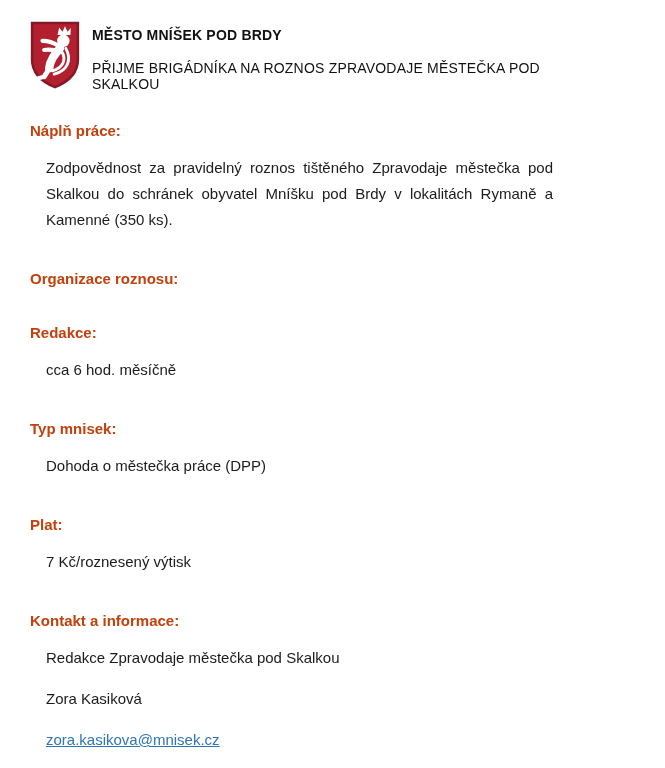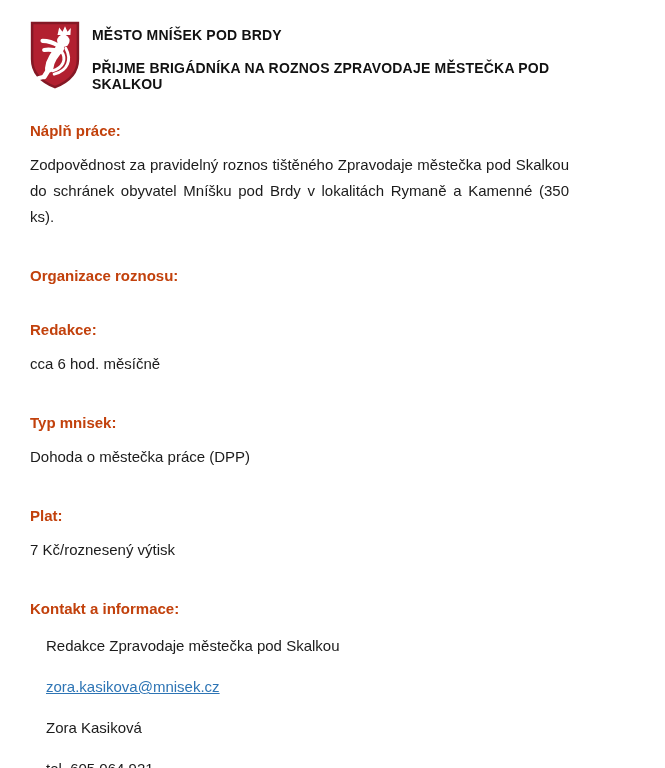--- a/index.html
+++ b/index.html
@@ -34,38 +34,38 @@
   }
   .org-name {
     font-size: 14px;
     font-weight: bold;
     letter-spacing: 0.2px;
     margin: 0 0 17px 0;
     color: #111111;
   }
   .headline {
     font-size: 14px;
-    font-weight: bold;
+    font-weight: normal;
     letter-spacing: 0.2px;
     margin: 0;
     color: #111111;
   }
   .sec {
     margin: 0 0 37px 0;
   }
   .sec-h {
     font-size: 15px;
     font-weight: bold;
     color: #c2410c;
     margin: 0 0 13px 0;
   }
   .sec-p {
     font-size: 15px;
     line-height: 26px;
-    margin: 0;
+    margin: 16px;
   }
   .justify {
     text-align: justify;
   }
   .contact-line {
     font-size: 15px;
     line-height: 25px;
     margin: 16px;
   }
   a.email-link {
@@ -122,20 +122,20 @@
   </div>
 
   <div class="sec">
     <p class="sec-h">Plat:</p>
     <p class="sec-p">7 Kč/roznesený výtisk</p>
   </div>
 
   <div class="sec">
     <p class="sec-h">Kontakt a informace:</p>
     <p class="contact-line">Redakce Zpravodaje městečka pod Skalkou</p>
+    <p class="contact-line">Zora Kasiková</p>
     <p class="contact-line">
       <a class="email-link" href="#">zora.kasikova@mnisek.cz</a>
     </p>
-    <p class="contact-line">Zora Kasiková</p>
     <p class="contact-line">tel. 605 064 921.</p>
   </div>
 
 </div>
 
 </body></html>

